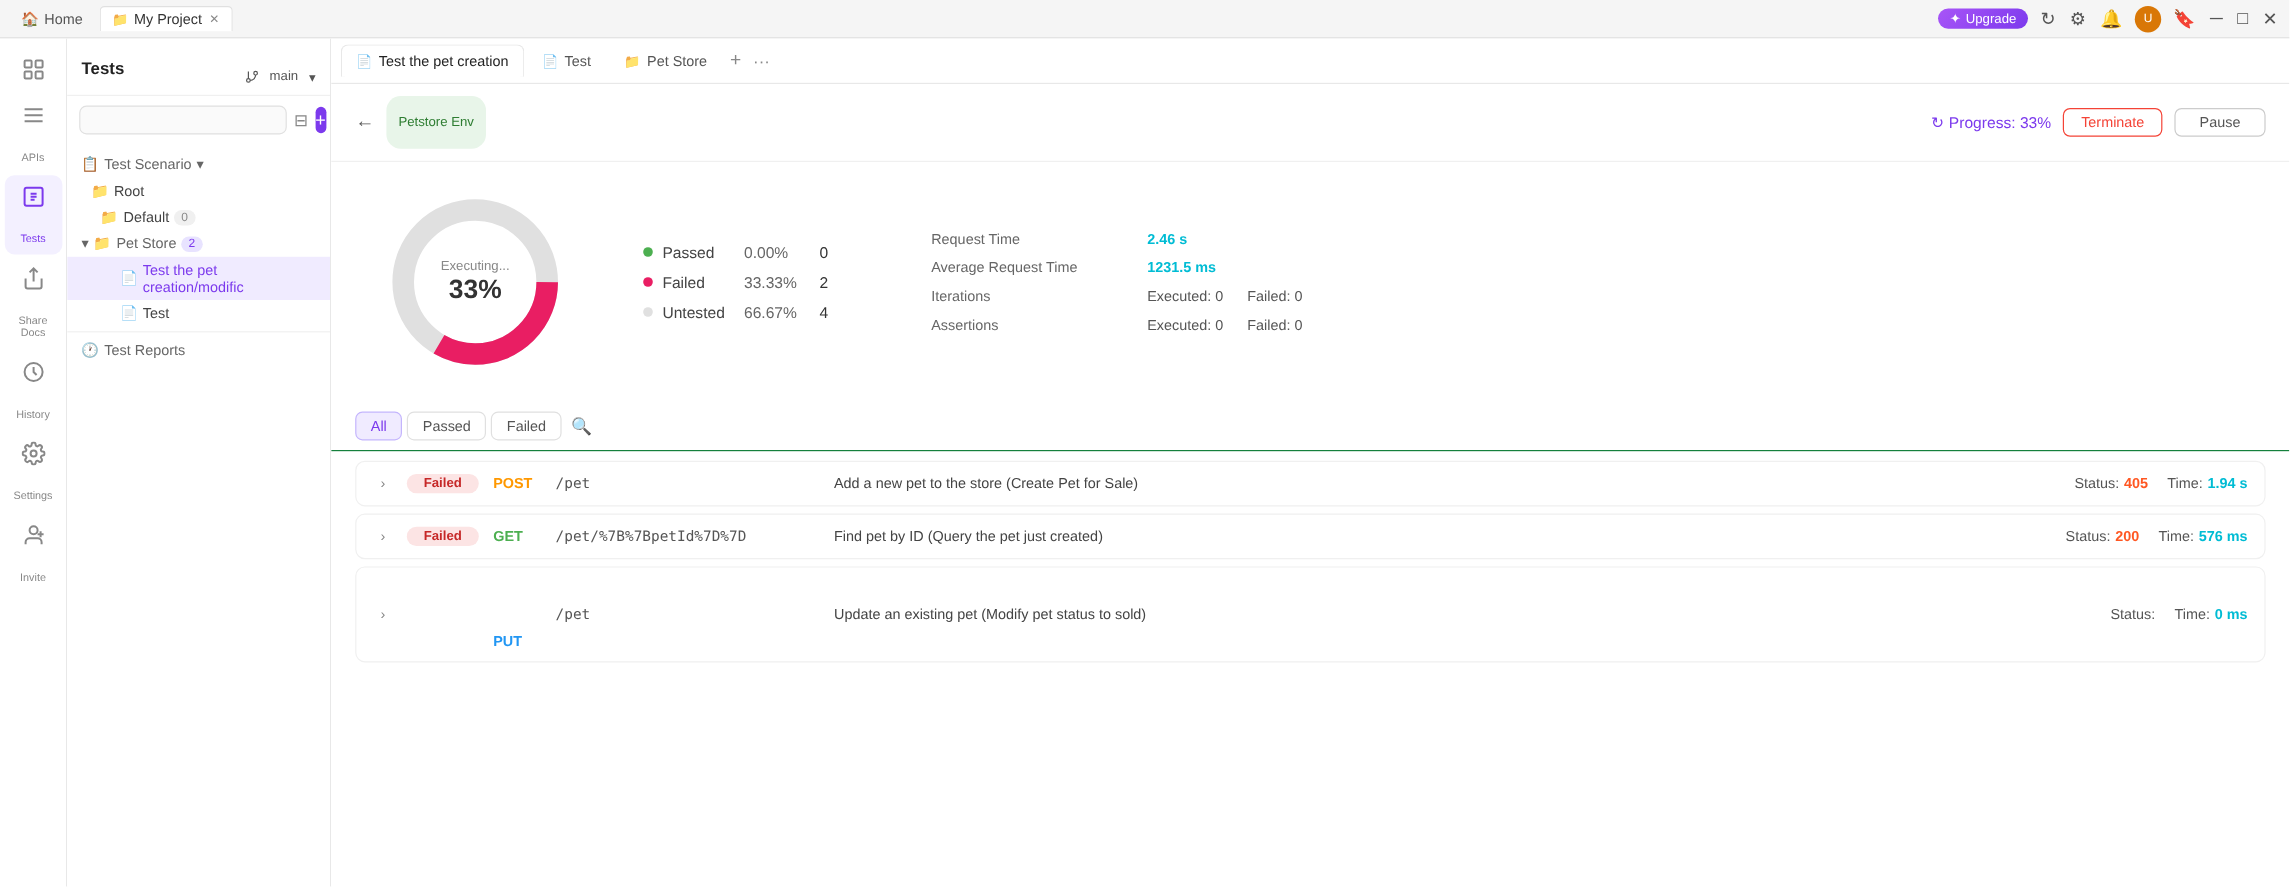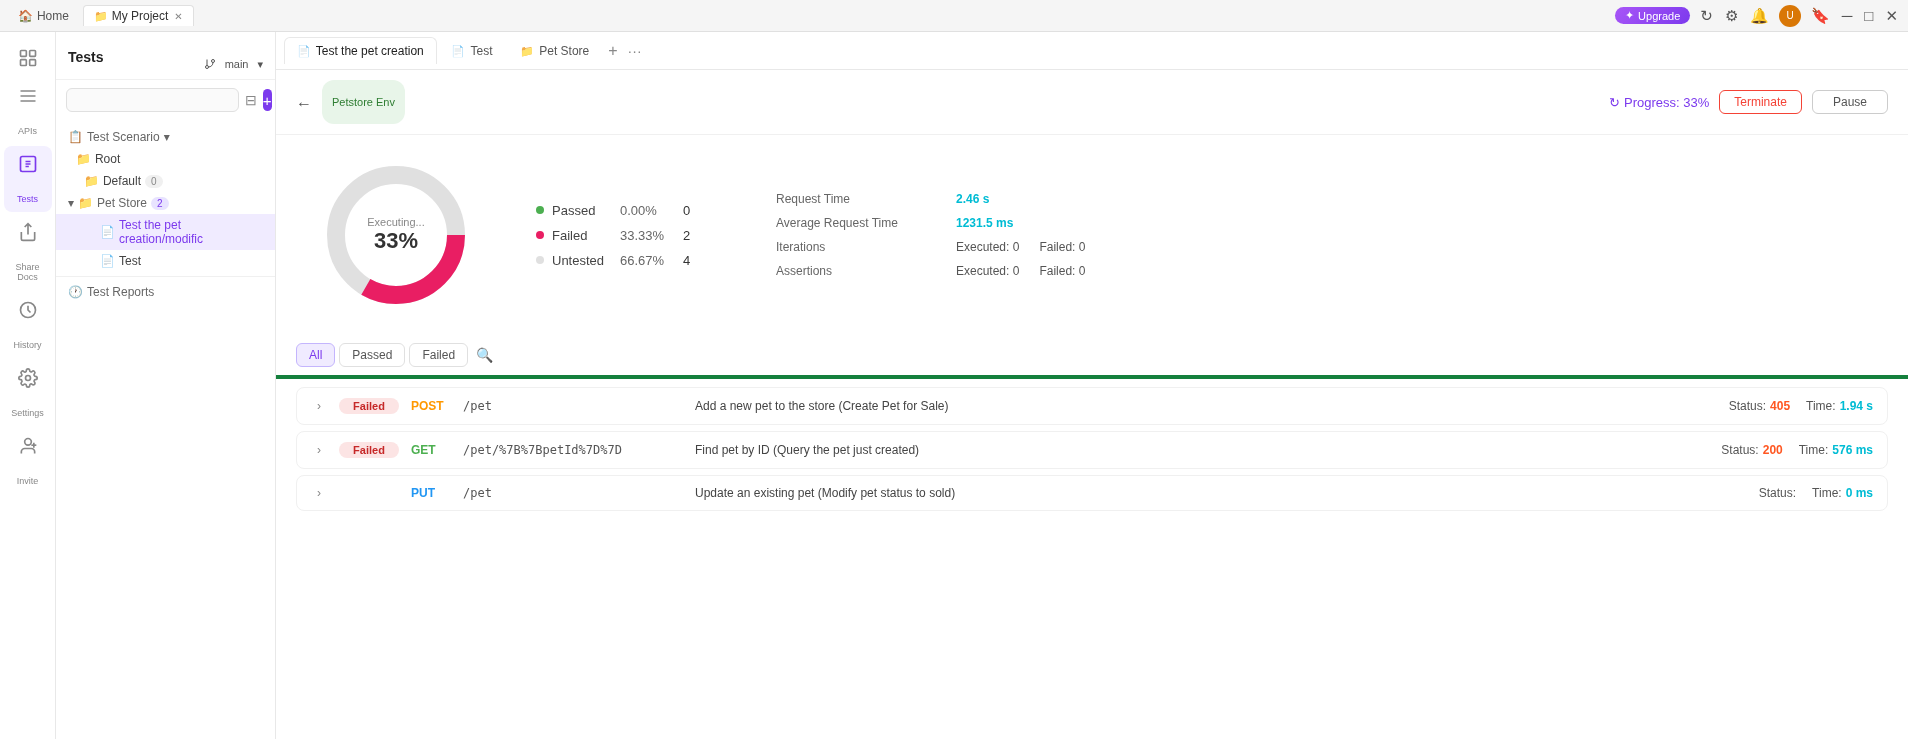--- a/index.html
+++ b/index.html
@@ -89,35 +89,35 @@
     .legend-count { color: #333; font-weight: 500; }
 
     .metrics { display: flex; flex-direction: column; gap: 10px; }
     .metric-row { display: flex; align-items: flex-end; gap: 30px; }
     .metric-label { color: #666; font-size: 12px; min-width: 150px; }
     .metric-value { color: #00bcd4; font-size: 12px; font-weight: 600; min-width: 80px; }
     .metric-sub { display: flex; gap: 20px; font-size: 12px; color: #555; }
     .metric-sub-item { color: #555; }
 
     
-    .filter-tabs { display: flex; align-items: center; gap: 4px; padding: 8px 20px; border-bottom: 4px solid #15803d; }
+    .filter-tabs { display: flex; align-items: center; gap: 4px; padding: 8px 20px; border-bottom: 1px solid #15803d; }
     .filter-tab { padding: 4px 12px; border-radius: 6px; font-size: 12px; cursor: pointer; color: #555; border: 1px solid #e0e0e0; background: #fff; }
     .filter-tab.active { background: #f0ebff; color: #7c3aed; border-color: #c4b5fd; }
     .filter-search-btn { background: none; border: none; cursor: pointer; color: #888; font-size: 14px; margin-left: 4px; }
 
     
     .results-list { flex: 1; overflow-y: auto; padding: 8px 20px; display: flex; flex-direction: column; gap: 6px; }
     .result-row { display: flex; align-items: center; gap: 12px; padding: 10px 14px; border: 1px solid #f0f0f0; border-radius: 8px; background: #fff; cursor: pointer; }
     .expand-btn { background: none; border: none; cursor: pointer; color: #888; font-size: 12px; width: 16px; }
     .status-badge { padding: 2px 10px; border-radius: 12px; font-size: 11px; font-weight: 600; min-width: 60px; text-align: center; }
     .status-failed { background: #fce4e4; color: #c62828; }
     .method-badge { font-size: 12px; font-weight: 700; min-width: 40px; }
     .method-post { color: #ff9800; }
     .method-get { color: #4caf50; }
-    .method-put { color: #2196f3; }
+    .method-put { color: #2196f3; margin-top: 44px; }
     .result-path { font-size: 12px; color: #555; min-width: 220px; font-family: monospace; }
     .result-desc { flex: 1; font-size: 12px; color: #444; }
     .result-meta { display: flex; align-items: center; gap: 16px; font-size: 12px; color: #555; }
     .meta-status { display: flex; align-items: center; gap: 4px; }
     .meta-status span { color: #ff5722; font-weight: 600; }
     .meta-time { display: flex; align-items: center; gap: 4px; }
     .meta-time span { color: #00bcd4; font-weight: 600; }
     .spinning { display: inline-block; animation: spin 1s linear infinite; }
     @keyframes spin { from { transform: rotate(0deg); } to { transform: rotate(360deg); } }
 

